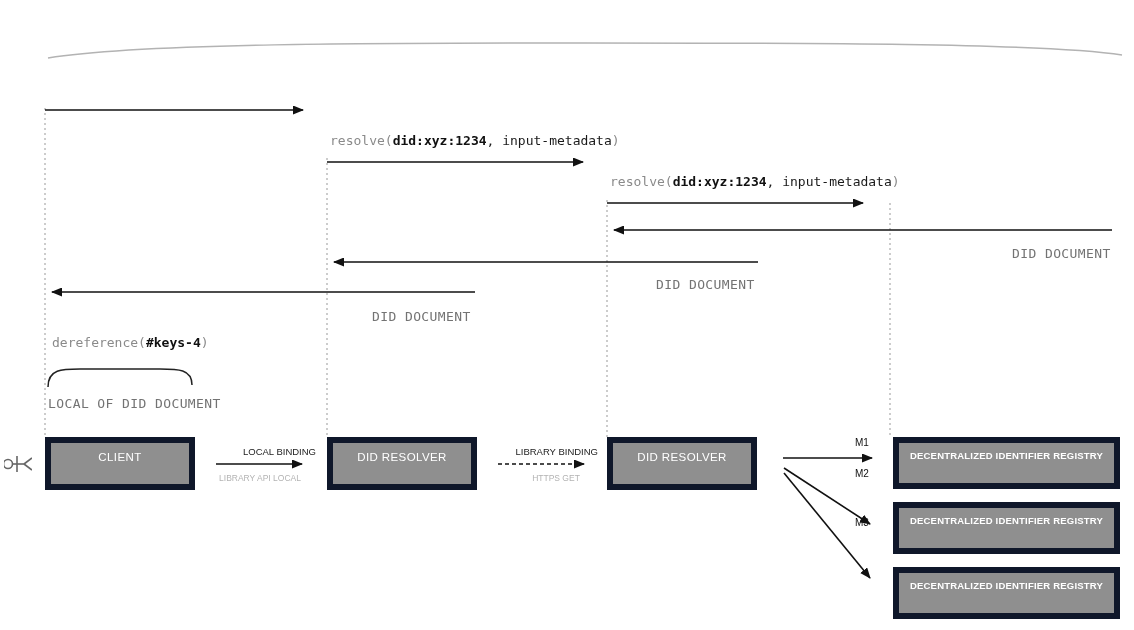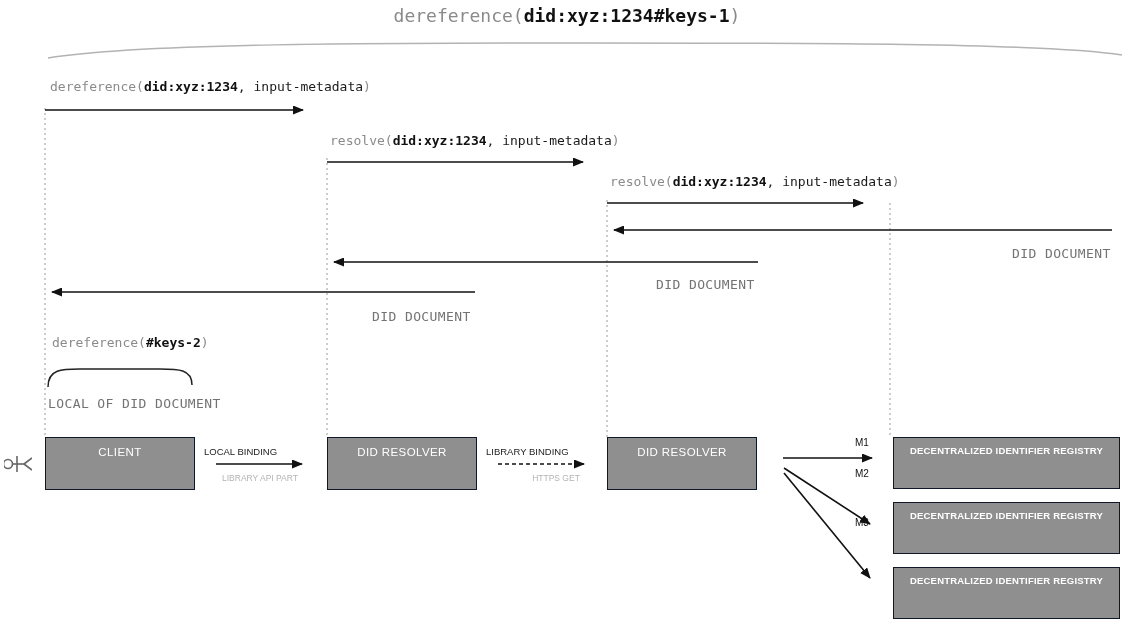--- a/index.html
+++ b/index.html
@@ -4,28 +4,28 @@
 <style>
   html,body{margin:0;padding:0;background:#ffffff;}
   #stage{position:relative;width:1134px;height:630px;background:#fff;overflow:hidden;
          font-family:"DejaVu Sans Mono",monospace;}
   .abs{position:absolute;}
   .call{font-size:13px;color:#1a1a1a;white-space:nowrap;}
   .call .fn{color:#8a8a8a;}
   .call .arg{font-weight:bold;color:#111;}
   .title{left:0;top:5px;width:1134px;text-align:center;font-size:18px;}
   .ret{font-size:13px;color:#737373;letter-spacing:0.4px;white-space:nowrap;}
-  .box{background:#8f8f8f;border:1px solid #0f172a;color:#fff;box-sizing:border-box;}
+  .box{background:#8f8f8f;border:6px solid #0f172a;color:#fff;box-sizing:border-box;}
   .actorbox{width:150px;height:53px;display:flex;justify-content:center;padding-top:8px;
             font-family:"Liberation Sans",sans-serif;font-size:11.5px;letter-spacing:0.4px;}
   .regbox{width:227px;height:52px;display:flex;flex-direction:column;align-items:center;
           padding-top:7px;font-family:"Liberation Sans",sans-serif;gap:32px;}
   .reglabel{font-size:9.5px;font-weight:bold;letter-spacing:0.2px;white-space:nowrap;}
   .bindlabel{font-family:"Liberation Sans",sans-serif;font-size:9.5px;color:#222;
-             text-align:left;width:112px;white-space:nowrap;}
+             text-align:right;width:112px;white-space:nowrap;}
   .bindsub{font-family:"Liberation Sans",sans-serif;font-size:8.5px;color:#b3b3b3;
            text-align:center;width:112px;white-space:nowrap;}
   .mlabel{font-family:"Liberation Sans",sans-serif;font-size:10px;color:#111;}
   svg{display:block;}
 </style>
 </head>
 <body>
 
 <div id="stage">
 
@@ -63,42 +63,36 @@
 
     <line x1="498" y1="464" x2="584" y2="464" stroke="#111" stroke-width="1.6" stroke-dasharray="4 3" marker-end="url(#ar)"></line>
 
     <g stroke="#111" stroke-width="1.6" fill="none">
       <line x1="783" y1="458" x2="872" y2="458" marker-end="url(#ar)"></line>
       <line x1="784" y1="468" x2="870" y2="524" marker-end="url(#ar)"></line>
       <line x1="784" y1="473" x2="870" y2="578" marker-end="url(#ar)"></line>
     </g>
   </svg>
 
-  <div class="abs call title">
-    <span class="fn">dereference(</span><span class="arg">did:xyz:1234#keys-1</span><span class="fn">)</span>
-  </div>
 
-  <div class="abs call" style="left:50px;top:79px">
-    <span class="fn">dereference(</span><span class="arg">did:xyz:1234</span><span>, input-metadata</span><span class="fn">)</span>
-  </div>
 
   <div class="abs call" style="left:330px;top:133px">
     <span class="fn">resolve(</span><span class="arg">did:xyz:1234</span><span>, input-metadata</span><span class="fn">)</span>
   </div>
 
   <div class="abs call" style="left:610px;top:174px">
     <span class="fn">resolve(</span><span class="arg">did:xyz:1234</span><span>, input-metadata</span><span class="fn">)</span>
   </div>
 
   <div class="abs ret" style="left:1012px;top:246px">DID DOCUMENT</div>
   <div class="abs ret" style="left:656px;top:277px">DID DOCUMENT</div>
   <div class="abs ret" style="left:372px;top:309px">DID DOCUMENT</div>
 
   <div class="abs call" style="left:52px;top:335px">
-    <span class="fn">dereference(</span><span class="arg">#keys-2</span><span class="fn">)</span>
+    <span class="fn">dereference(</span><span class="arg">#keys-4</span><span class="fn">)</span>
   </div>
 
   <div class="abs ret" style="left:48px;top:396px">LOCAL OF DID DOCUMENT</div>
 
   <svg class="abs" style="left:4px;top:446px" width="28" height="36">
     <g stroke="#666" stroke-width="1.6" fill="none" transform="rotate(-90 14 18)">
       <circle cx="14" cy="8" r="4.5"></circle>
       <line x1="14" y1="12.5" x2="14" y2="24"></line>
       <line x1="6" y1="17" x2="22" y2="17"></line>
       <line x1="14" y1="24" x2="8" y2="32"></line>
@@ -110,21 +104,21 @@
     <span>CLIENT</span>
   </div>
   <div class="abs box actorbox" style="left:327px;top:437px">
     <span>DID RESOLVER</span>
   </div>
   <div class="abs box actorbox" style="left:607px;top:437px">
     <span>DID RESOLVER</span>
   </div>
 
   <div class="abs bindlabel" style="left:204px;top:446px">LOCAL BINDING</div>
-  <div class="abs bindsub" style="left:204px;top:473px">LIBRARY API PART</div>
+  <div class="abs bindsub" style="left:204px;top:473px">LIBRARY API LOCAL</div>
   <div class="abs bindlabel" style="left:486px;top:446px">LIBRARY BINDING</div>
   <div class="abs bindsub" style="left:500px;top:473px">HTTPS GET</div>
 
   <div class="abs mlabel" style="left:855px;top:437px">M1</div>
   <div class="abs mlabel" style="left:855px;top:468px">M2</div>
   <div class="abs mlabel" style="left:855px;top:517px">M3</div>
 
   <div class="abs box regbox" style="left:893px;top:437px">
     <span class="reglabel">DECENTRALIZED IDENTIFIER REGISTRY</span>
     <svg width="120" height="20" viewBox="0 0 120 20">

